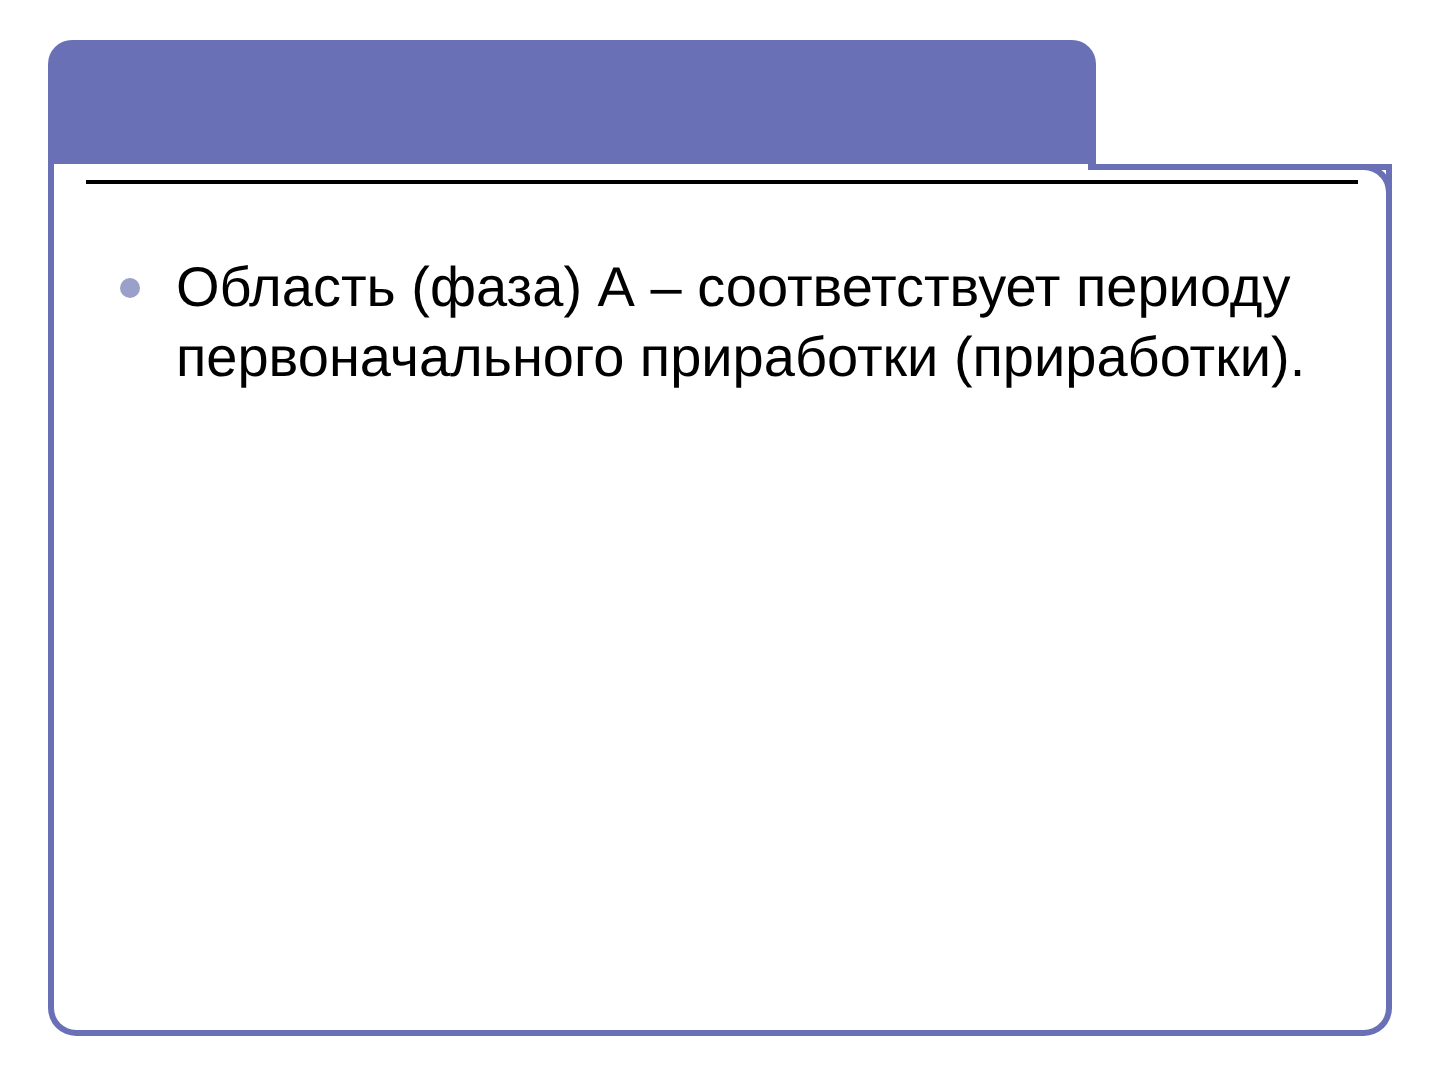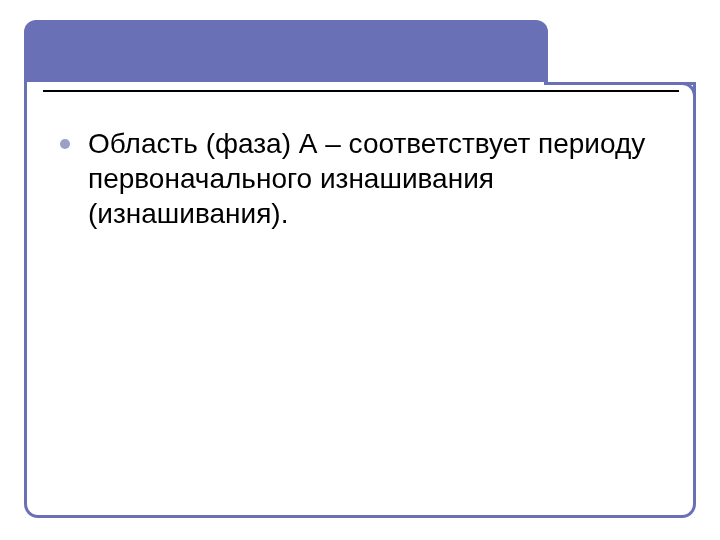--- a/index.html
+++ b/index.html
@@ -111,16 +111,16 @@
 
 <div class="slide-container">
   <div class="header-bar"></div>
   <div class="header-underline"></div>
   <div class="content-frame"></div>
   <div class="frame-right-corner"></div>
 
   <ul class="bullet-list">
     <li class="bullet-item">
       <span class="bullet-marker"></span>
-      <span class="bullet-text">Область (фаза) А – соответствует периоду первоначального изнашивания (изнашивания).</span>
+      <span class="bullet-text">Область (фаза) А – соответствует периоду первоначального приработки (приработки).</span>
     </li>
   </ul>
 </div>
 
 </body></html>

